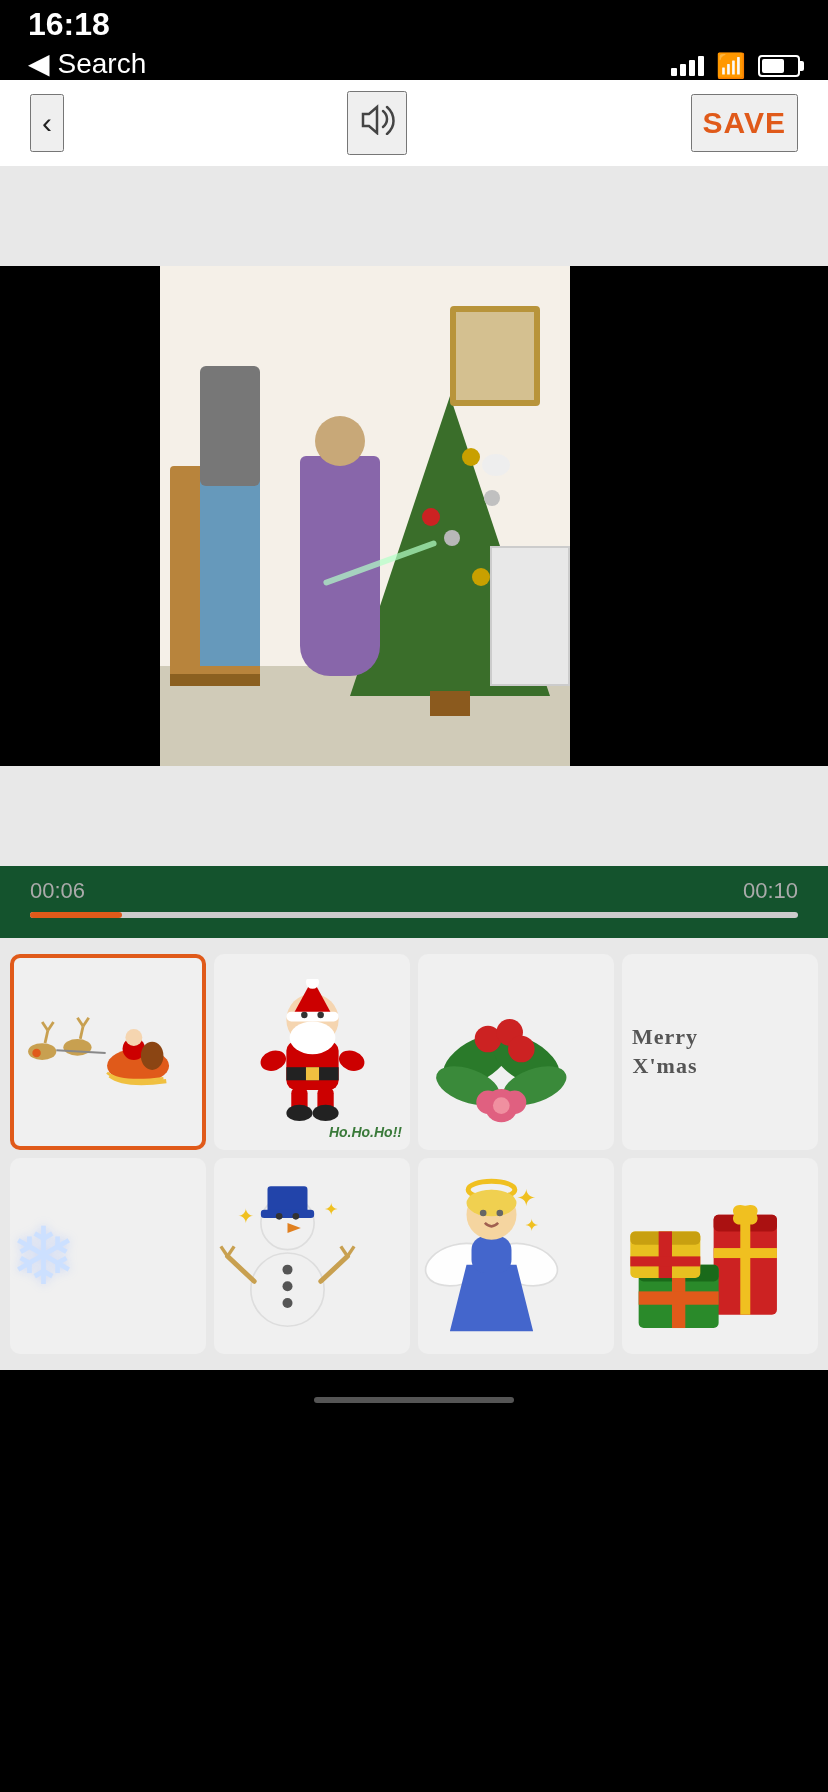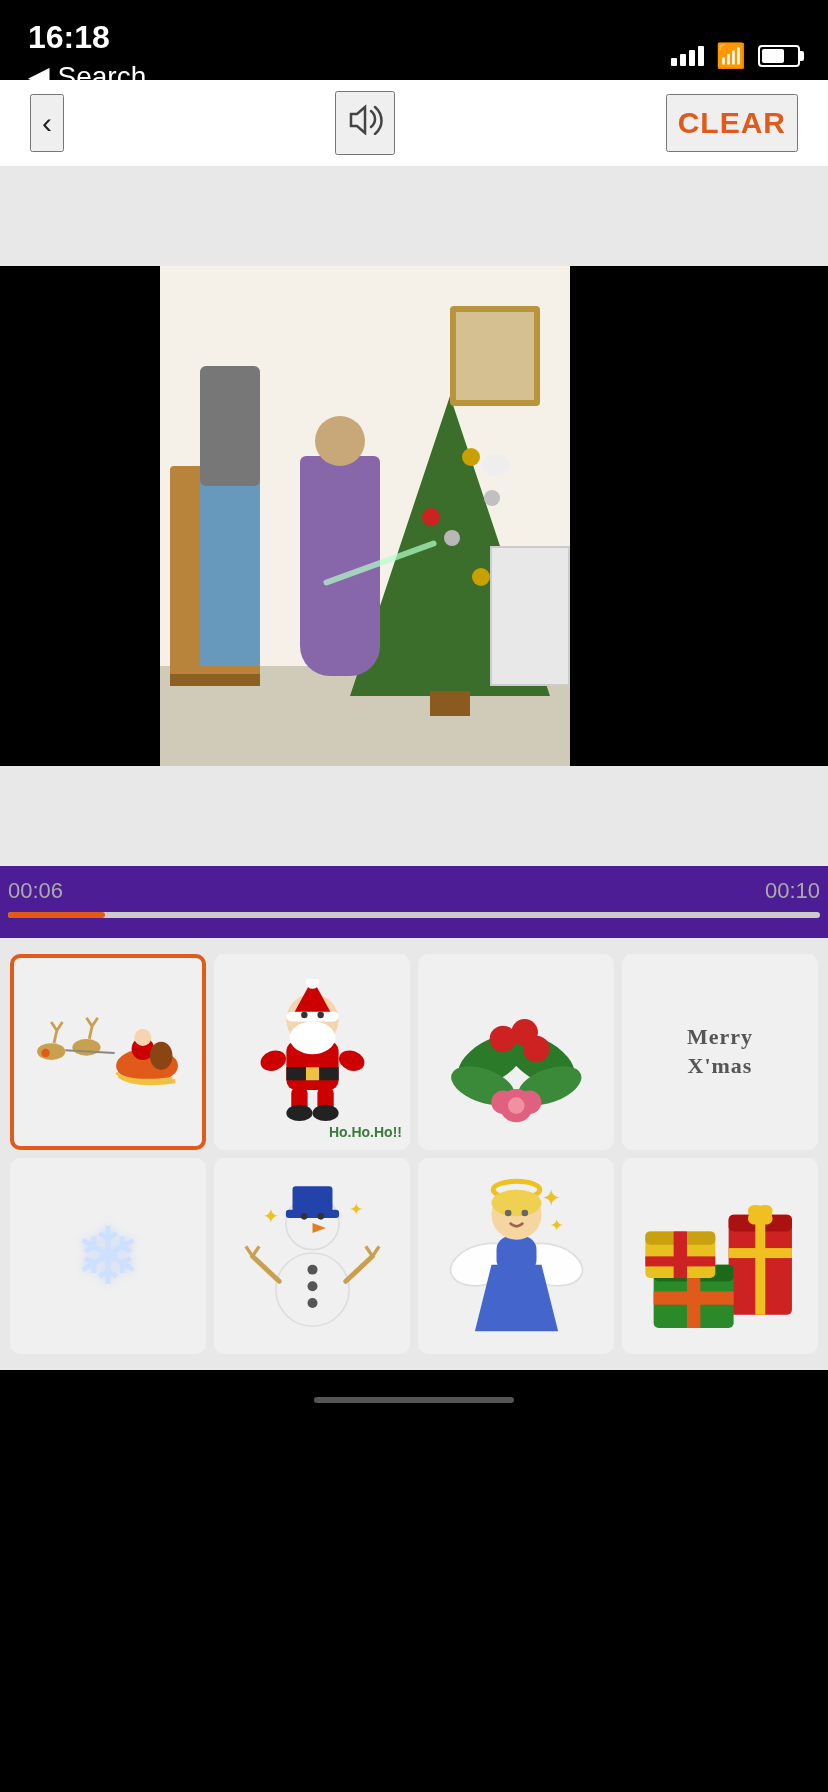--- a/index.html
+++ b/index.html
@@ -12,21 +12,21 @@
       font-family: -apple-system, BlinkMacSystemFont, 'Helvetica Neue', sans-serif;
       overflow-x: hidden;
     }
 
     
     .status-bar {
       background: #000;
       color: #fff;
       display: flex;
       justify-content: space-between;
-      align-items: center;
+      align-items: flex-end;
       padding: 32px 28px 0;
       height: 80px;
     }
     .status-time {
       font-size: 32px;
       font-weight: 600;
       color: #fff;
     }
     .status-nav {
       font-size: 28px;
@@ -138,22 +138,22 @@
     }
     
     .video-below {
       background: #e8e8e8;
       width: 100%;
       height: 100px;
     }
 
     
     .timeline-area {
-      background: #4c1d95;
-      padding: 0 8px 20px;
+      background: #14532d;
+      padding: 0 30px 20px;
     }
     .timeline-timestamps {
       display: flex;
       justify-content: space-between;
       padding: 12px 0 8px;
       font-size: 22px;
       color: #aaa;
       font-weight: 400;
     }
     .timeline-bar-container {
@@ -179,21 +179,20 @@
       display: grid;
       grid-template-columns: repeat(4, 1fr);
       gap: 8px;
     }
     .sticker-cell {
       background: #f0f0f0;
       border-radius: 10px;
       aspect-ratio: 1;
       display: flex;
       align-items: center;
-      justify-content: center;
       cursor: pointer;
       position: relative;
       overflow: hidden;
     }
     .sticker-cell.selected {
       border: 4px solid #e05a1a;
     }
 
     
     .bottom-bar {
@@ -237,21 +236,21 @@
 
 <div class="top-nav">
   <button class="nav-back">‹</button>
   <button class="nav-sound-btn">
     <svg width="36" height="32" viewBox="0 0 36 32" fill="none">
       <path d="M4 11h6l8-7v26l-8-7H4V11z" stroke="#444" stroke-width="2.5" fill="none"></path>
       <path d="M24 8c2.5 2 4 5 4 8s-1.5 6-4 8" stroke="#444" stroke-width="2.5" stroke-linecap="round" fill="none"></path>
       <path d="M28 4c4 3.5 6.5 8.5 6.5 14S32 27.5 28 31" stroke="#444" stroke-width="2.5" stroke-linecap="round" fill="none"></path>
     </svg>
   </button>
-  <button class="nav-save-btn">CLEAR</button>
+  <button class="nav-save-btn">SAVE</button>
 </div>
 
 <div class="video-area"></div>
 
 <div class="video-player">
 
   <div style="width:160px; height:500px; background:#000; flex-shrink:0;"></div>
 
   <div style="width:410px; height:500px; background:#f5f0e8; position:relative; overflow:hidden; flex-shrink:0;">
 
@@ -353,21 +352,21 @@
           <circle cx="40" cy="2" r="4" fill="#fff"></circle>
 
           <ellipse cx="40" cy="36" rx="14" ry="10" fill="#fff"></ellipse>
 
           <circle cx="35" cy="22" r="2" fill="#333"></circle>
           <circle cx="45" cy="22" r="2" fill="#333"></circle>
 
           <ellipse cx="16" cy="50" rx="8" ry="6" fill="#cc0000" transform="rotate(-20 16 50)"></ellipse>
           <ellipse cx="64" cy="50" rx="8" ry="6" fill="#cc0000" transform="rotate(20 64 50)"></ellipse>
         </svg>
-        <div style="position:absolute; bottom:10px; right:8px; font-size:14px; color:#3a7a3a; font-weight:600; white-space:nowrap;">Ho.Ho.Ho!!</div>
+        <div style="position:absolute; bottom:10px; right:8px; font-size:14px; color:#3a7a3a; font-style:italic; font-weight:600; white-space:nowrap;">Ho.Ho.Ho!!</div>
       </div>
     </div>
 
     <div class="sticker-cell">
       <svg viewBox="0 0 100 100" width="85%" height="85%">
 
         <ellipse cx="35" cy="55" rx="22" ry="12" fill="#2a7a2a" transform="rotate(-30 35 55)"></ellipse>
         <ellipse cx="65" cy="55" rx="22" ry="12" fill="#2a7a2a" transform="rotate(30 65 55)"></ellipse>
 
         <ellipse cx="30" cy="70" rx="20" ry="10" fill="#3a8a3a" transform="rotate(20 30 70)"></ellipse>

